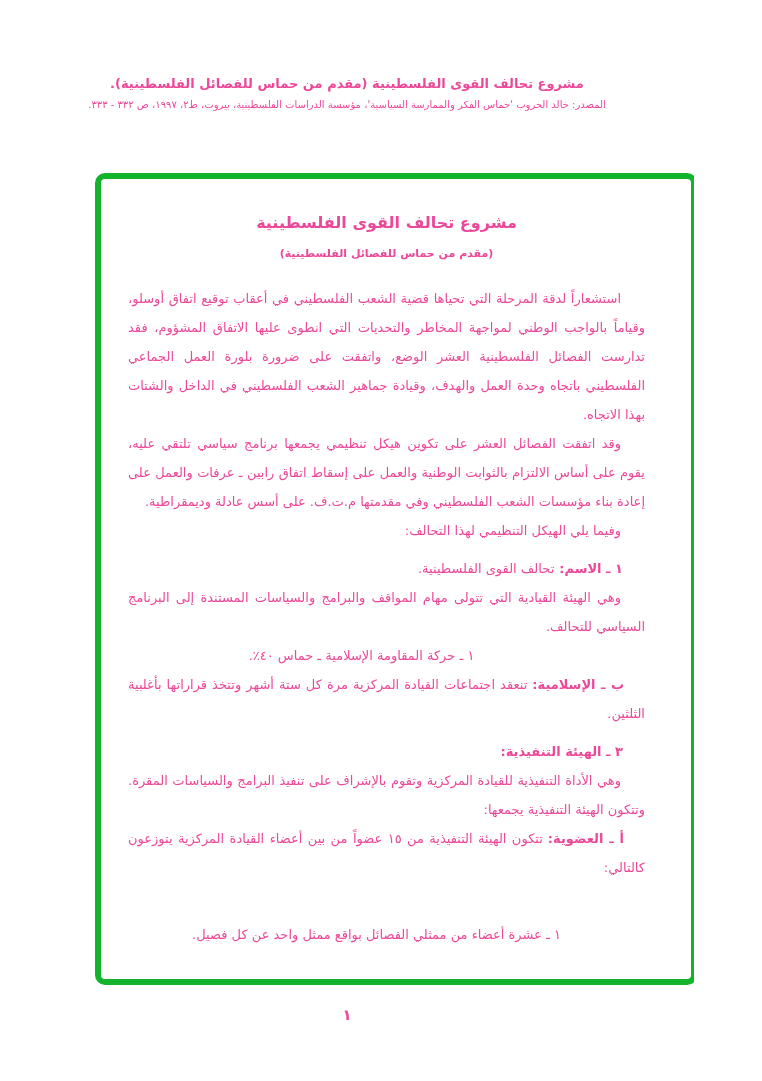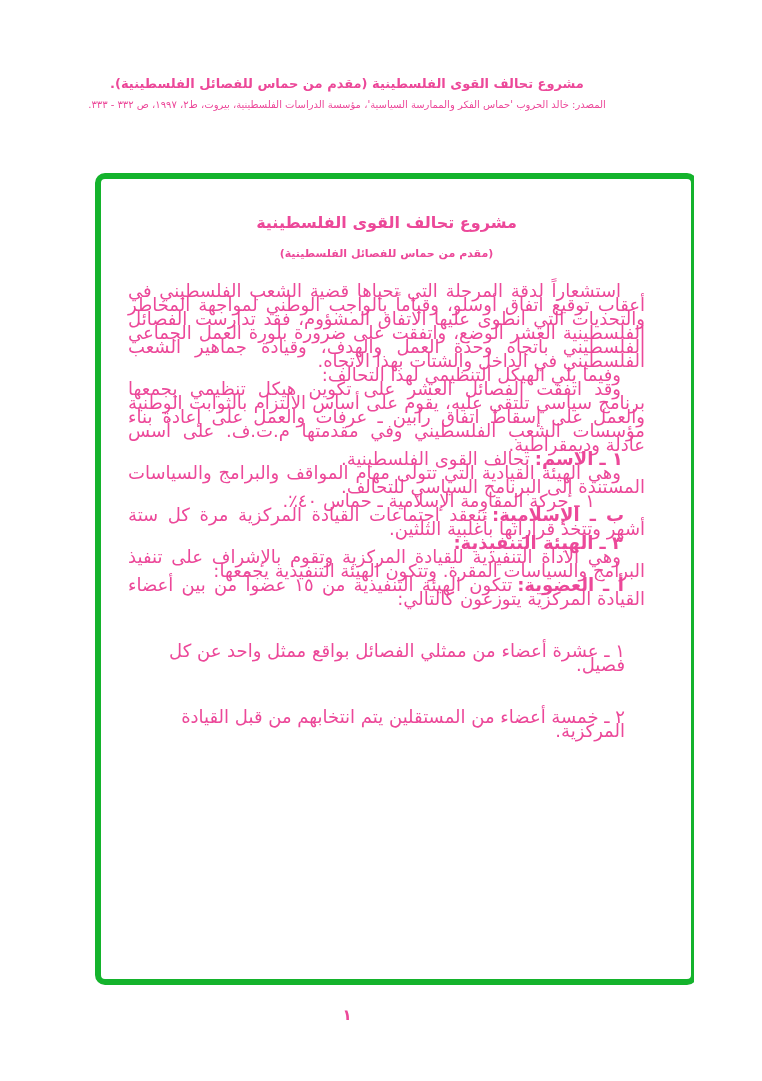--- a/index.html
+++ b/index.html
@@ -23,26 +23,26 @@
 
   
   .content {
     position:absolute; top:179px; left:101px; width:590px; height:800px;
     box-sizing:border-box; padding:34px 46px 0 27px;
     direction:rtl; text-align:right;
   }
   .doc-title    { text-align:center; font-weight:bold; font-size:16px; }
   .doc-subtitle { text-align:center; font-weight:bold; font-size:11px; margin-top:15px; margin-bottom:24px; }
 
-  .blk { font-size:18px; line-height:14px; text-align:justify; text-justify:inter-word; }
+  .blk { font-size:13px; line-height:29px; text-align:justify; text-justify:inter-word; }
   .p   { text-indent:24px; }
-  .h   { text-indent:22px; text-align:right; }
+  .h   { text-indent:22px; margin-top:9px; text-align:right; }
   .sub { text-indent:21px; }
   .lbl { font-weight:bold; margin-left:5px; }
-  .si  { text-align:right; }
+  .si  { text-align:center; }
   .ind-50  { padding-right:50px; }
   .ind-102 { padding-right:102px; }
   .ind-20  { padding-right:20px;margin-top:38px; }
 
   
   .pagenum { position:absolute; top:1006px; left:0; right:0; text-align:center; font-size:15px; font-weight:bold; }
 </style>
 </head>
 <body>
 
@@ -54,22 +54,22 @@
   </div>
 
   <div class="frame"></div>
   <div class="speck"></div>
 
   <div class="content">
     <div class="doc-title">مشروع تحالف القوى الفلسطينية</div>
     <div class="doc-subtitle">(مقدم من حماس للفصائل الفلسطينية)</div>
 
     <div class="blk p">استشعاراً لدقة المرحلة التي تحياها قضية الشعب الفلسطيني في أعقاب توقيع اتفاق أوسلو، وقياماً بالواجب الوطني لمواجهة المخاطر والتحديات التي انطوى عليها الاتفاق المشؤوم، فقد تدارست الفصائل الفلسطينية العشر الوضع، واتفقت على ضرورة بلورة العمل الجماعي الفلسطيني باتجاه وحدة العمل والهدف، وقيادة جماهير الشعب الفلسطيني في الداخل والشتات بهذا الاتجاه.</div>
+    <div class="blk p">وقد اتفقت الفصائل العشر على تكوين هيكل تنظيمي يجمعها برنامج سياسي تلتقي عليه، يقوم على أساس الالتزام بالثوابت الوطنية والعمل على إسقاط اتفاق رابين ـ عرفات والعمل على إعادة بناء مؤسسات الشعب الفلسطيني وفي مقدمتها م.ت.ف. على أسس عادلة وديمقراطية.</div>
     <div class="blk p">وفيما يلي الهيكل التنظيمي لهذا التحالف:</div>
-    <div class="blk p">وقد اتفقت الفصائل العشر على تكوين هيكل تنظيمي يجمعها برنامج سياسي تلتقي عليه، يقوم على أساس الالتزام بالثوابت الوطنية والعمل على إسقاط اتفاق رابين ـ عرفات والعمل على إعادة بناء مؤسسات الشعب الفلسطيني وفي مقدمتها م.ت.ف. على أسس عادلة وديمقراطية.</div>
 
     <div class="blk h">
       <b class="lbl">١ ـ الاسم:</b><span>تحالف القوى الفلسطينية.</span>
     </div>
 
 
     <div class="blk p">وهي الهيئة القيادية التي تتولى مهام المواقف والبرامج والسياسات المستندة إلى البرنامج السياسي للتحالف.</div>
 
 
     <div class="blk si ind-50">١ ـ حركة المقاومة الإسلامية ـ حماس ٤٠٪.</div>
@@ -82,18 +82,17 @@
       <b class="lbl">٣ ـ الهيئة التنفيذية:</b><span></span>
     </div>
 
     <div class="blk p">وهي الأداة التنفيذية للقيادة المركزية وتقوم بالإشراف على تنفيذ البرامج والسياسات المقرة. وتتكون الهيئة التنفيذية يجمعها:</div>
 
     <div class="blk sub">
       <b class="lbl">أ ـ العضوية:</b><span>تتكون الهيئة التنفيذية من ١٥ عضواً من بين أعضاء القيادة المركزية يتوزعون كالتالي:</span>
     </div>
 
     <div class="blk si ind-20">١ ـ عشرة أعضاء من ممثلي الفصائل بواقع ممثل واحد عن كل فصيل.</div>
-    <div class="blk si ind-20">٢ ـ خمسة أعضاء من المستقلين يتم انتخابهم من قبل القيادة المركزية.</div>
   </div>
 
   <div class="pagenum">١</div>
 
 </div>
 
 </body></html>

